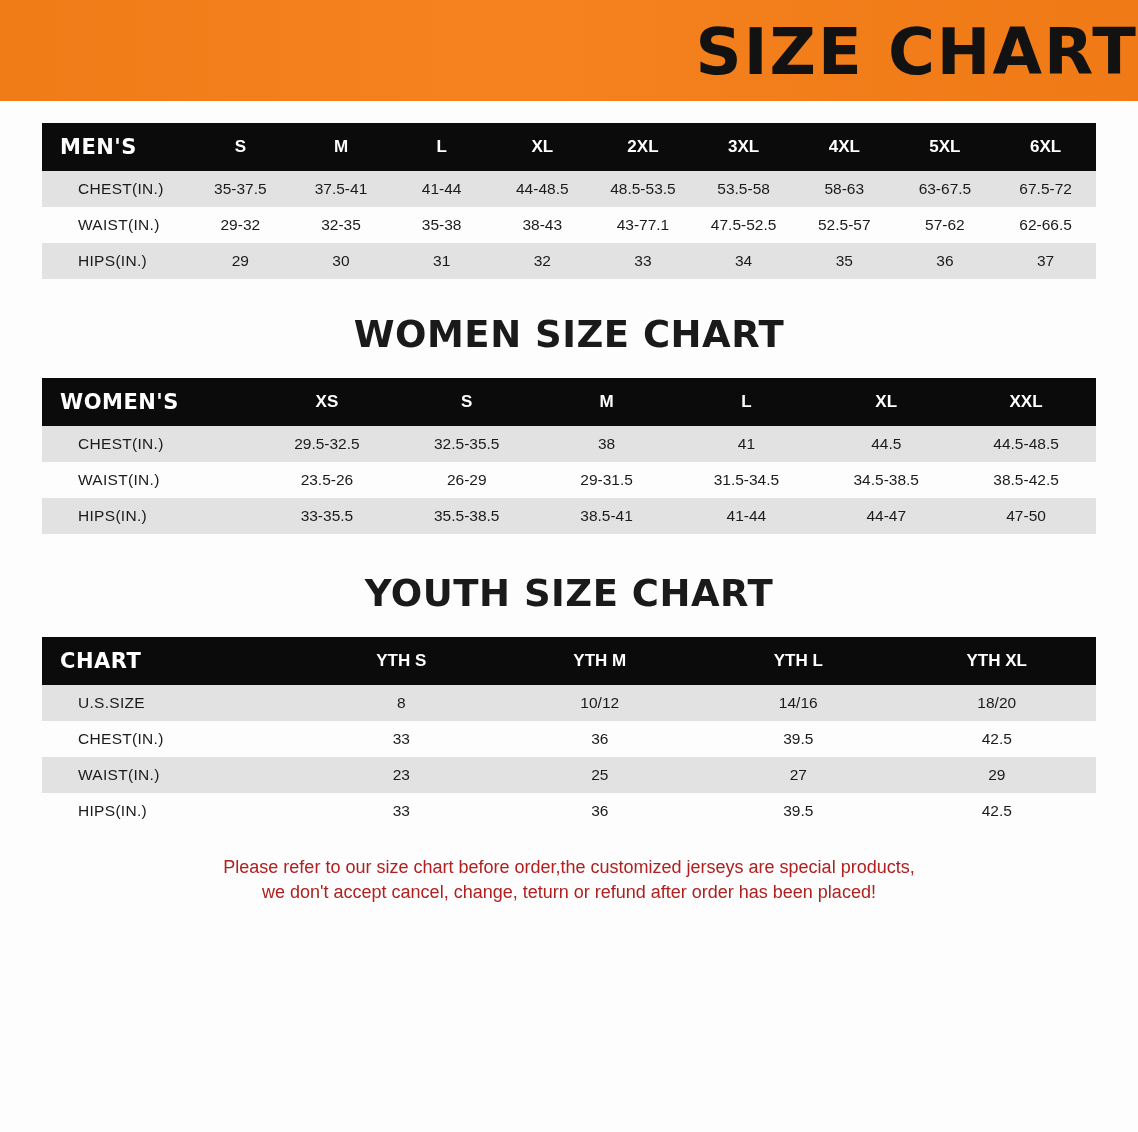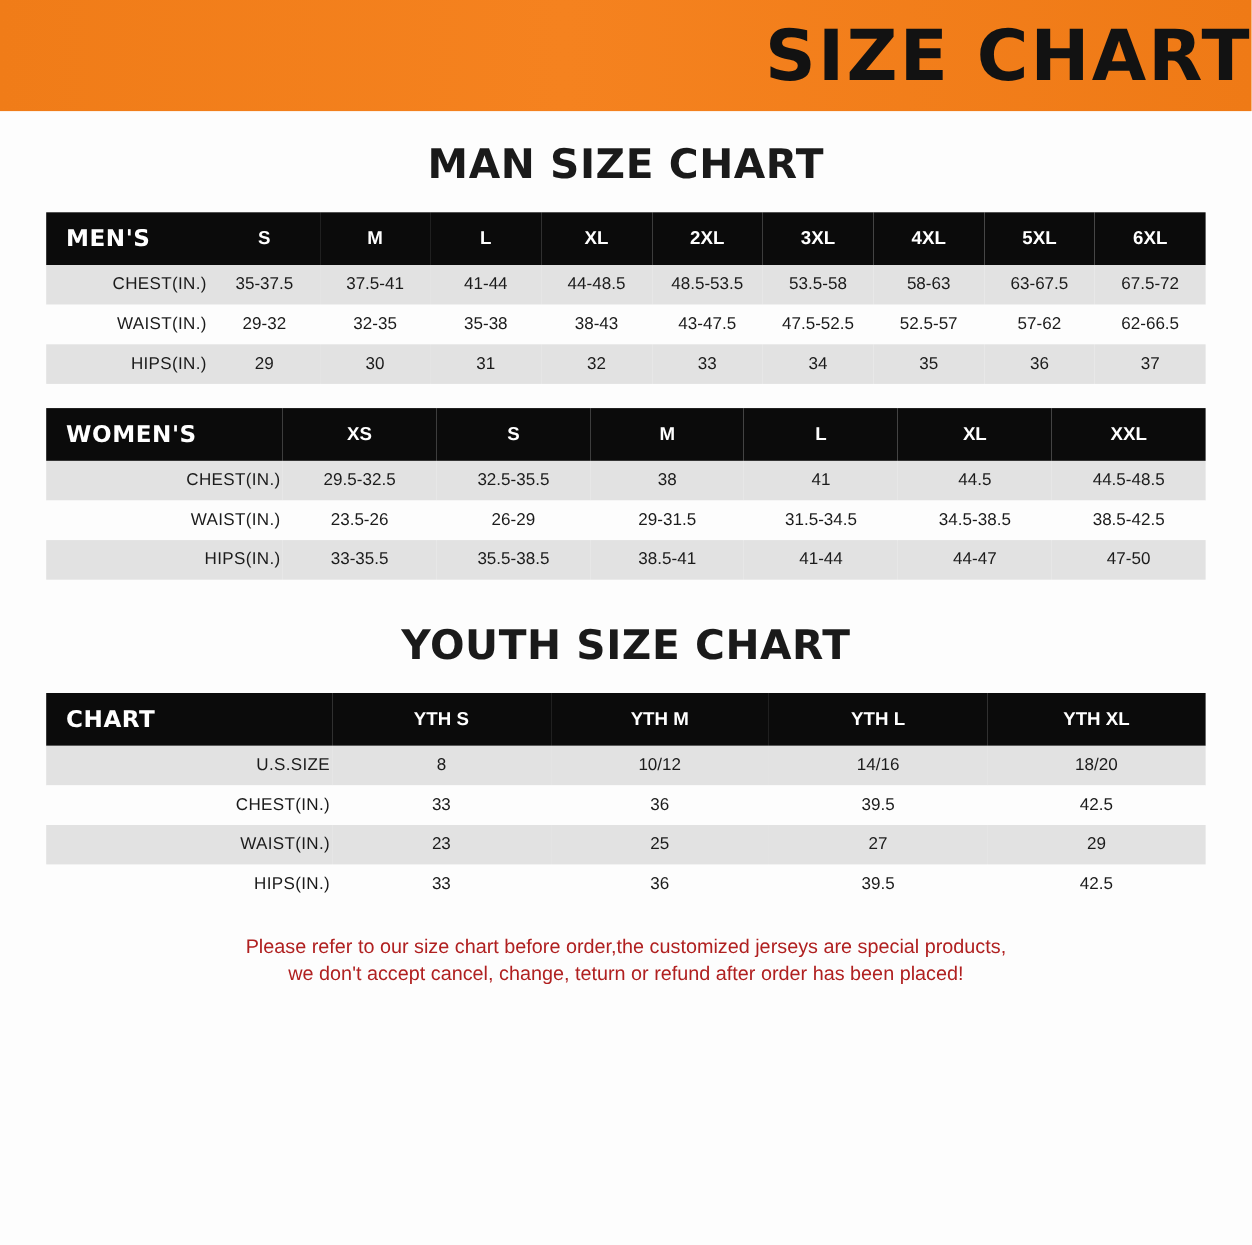--- a/index.html
+++ b/index.html
@@ -73,21 +73,21 @@
     font-size: 21px;
     letter-spacing: 0.5px;
   }
   table.size tbody td {
     font-size: 15.5px;
     color: #1b1b1b;
     text-align: center;
     padding: 9px 2px;
   }
   table.size tbody td.rowlabel {
-    text-align: right;
+    text-align: left;
     font-size: 15.5px;
     letter-spacing: 0.3px;
     padding-left: 36px;
   }
   table.size tbody tr.alt td { background: #e2e2e2; }
   table.size tbody tr.plain td { background: #fdfdfd; }
 
   
   .men-table thead th.rowlabel { font-size: 22px; }
   .men-table col.c0 { width: 148px; }
@@ -119,21 +119,20 @@
 </style>
 </head>
 <body>
 
 <div class="page">
 
   <div class="banner">
     <div class="banner-title">SIZE CHART</div>
   </div>
 
-  <div class="section-title title-man">MAN SIZE CHART</div>
   <div class="tbl-wrap tbl-man">
     <table class="size men-table">
       <colgroup>
         <col class="c0">
           <col>
           <col>
           <col>
           <col>
           <col>
           <col>
@@ -167,21 +166,21 @@
           <td>58-63</td>
           <td>63-67.5</td>
           <td>67.5-72</td>
         </tr>
         <tr class="plain">
           <td class="rowlabel">WAIST(IN.)</td>
           <td>29-32</td>
           <td>32-35</td>
           <td>35-38</td>
           <td>38-43</td>
-          <td>43-47.5</td>
+          <td>43-77.1</td>
           <td>47.5-52.5</td>
           <td>52.5-57</td>
           <td>57-62</td>
           <td>62-66.5</td>
         </tr>
         <tr class="alt">
           <td class="rowlabel">HIPS(IN.)</td>
           <td>29</td>
           <td>30</td>
           <td>31</td>
@@ -189,20 +188,21 @@
           <td>33</td>
           <td>34</td>
           <td>35</td>
           <td>36</td>
           <td>37</td>
         </tr>
       </tbody>
     </table>
   </div>
 
+  <div class="section-title title-women">WOMEN SIZE CHART</div>
   <div class="tbl-wrap tbl-women">
     <table class="size women-table">
       <colgroup>
         <col class="c0">
           <col>
           <col>
           <col>
           <col>
           <col>
           <col>

